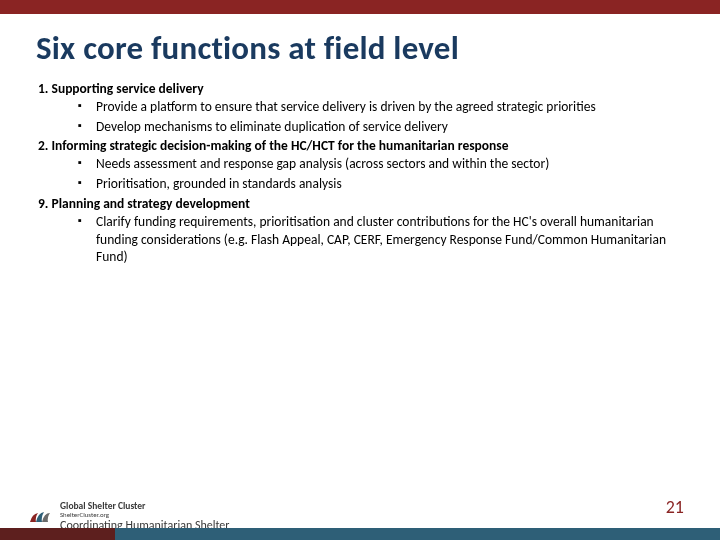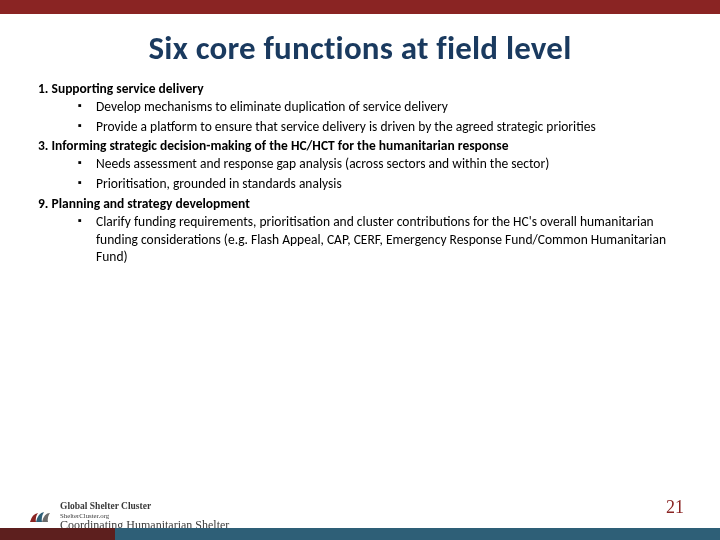--- a/index.html
+++ b/index.html
@@ -1,25 +1,25 @@
 <!DOCTYPE html>
 <html><head>
 <meta charset="utf-8">
 <style>
   * { margin: 0; padding: 0; box-sizing: border-box; }
   html, body { width: 720px; height: 540px; font-family: Calibri, "Segoe UI", Arial, sans-serif; background: #fff; }
   .slide { width: 720px; height: 540px; position: relative; background: #fff; }
   .topbar { height: 14px; background: #8a2423; }
-  .title { color: #1a3a5f; font-weight: 700; font-size: 33px; text-align: center; padding: 14px 8px 6px; letter-spacing: 0.2px; }
+  .title { color: #1a3a5f; font-weight: 700; font-size: 33px; text-align: left; padding: 14px 36px 6px; letter-spacing: 0.2px; }
   .content { padding: 6px 38px 0 38px; color: #000; font-size: 13.5px; line-height: 1.32; }
   .content b { font-weight: 700; text-align: center; }
   ul.bullets { list-style: none; padding-left: 40px; }
   ul.bullets > li { position: relative; padding-left: 18px; margin: 0 0 2px 0; }
   ul.bullets > li::before { content: "\25AA"; position: absolute; left: 0; top: 1px; font-size: 11px; color: #000; }
-  .footer { position: absolute; left: 0; right: 0; bottom: 0; height: 40px; font-family: Liberation Serif, serif; }
+  .footer { position: absolute; left: 0; right: 0; bottom: 0; height: 40px; }
   .footer-inner { display: flex; align-items: center; gap: 8px; padding: 2px 18px 0 28px; }
   .logo { width: 24px; height: 18px; }
   .ftext { display: flex; flex-direction: column; line-height: 1.05; }
   .ft1 { font-weight: 700; font-size: 9.5px; color: #3a3a3a; }
   .ft2 { font-size: 6.8px; color: #3a3a3a; }
   .ft3 { font-size: 12px; color: #3a3a3a; }
   .pagenum { position: absolute; right: 36px; bottom: 22px; color: #8a2423; font-size: 18px; margin-top: 32px; }
   .footer-strip { position: absolute; left: 0; right: 0; bottom: 0; height: 12px; display: flex; }
   .strip-a { width: 16%; background: #5d1f1e; }
   .strip-b { flex: 1; background: #2e5f77; }
@@ -29,26 +29,26 @@
 
 <div class="slide">
   <div class="topbar"></div>
 
   <h1 class="title">Six core functions at field level</h1>
 
   <div class="content">
     <div>
       <b>1. Supporting service delivery</b>
       <ul class="bullets">
+        <li>Provide a platform to ensure that service delivery is driven by the agreed strategic priorities</li>
         <li>Develop mechanisms to eliminate duplication of service delivery</li>
-        <li>Provide a platform to ensure that service delivery is driven by the agreed strategic priorities</li>
       </ul>
     </div>
     <div>
-      <b>3. Informing strategic decision-making of the HC/HCT for the humanitarian response</b>
+      <b>2. Informing strategic decision-making of the HC/HCT for the humanitarian response</b>
       <ul class="bullets">
         <li>Needs assessment and response gap analysis (across sectors and within the sector)</li>
         <li>Prioritisation, grounded in standards analysis</li>
       </ul>
     </div>
     <div>
       <b>9. Planning and strategy development</b>
       <ul class="bullets">
         <li>Clarify funding requirements, prioritisation and cluster contributions for the HC's overall humanitarian funding considerations (e.g. Flash Appeal, CAP, CERF, Emergency Response Fund/Common Humanitarian Fund)</li>
       </ul>

